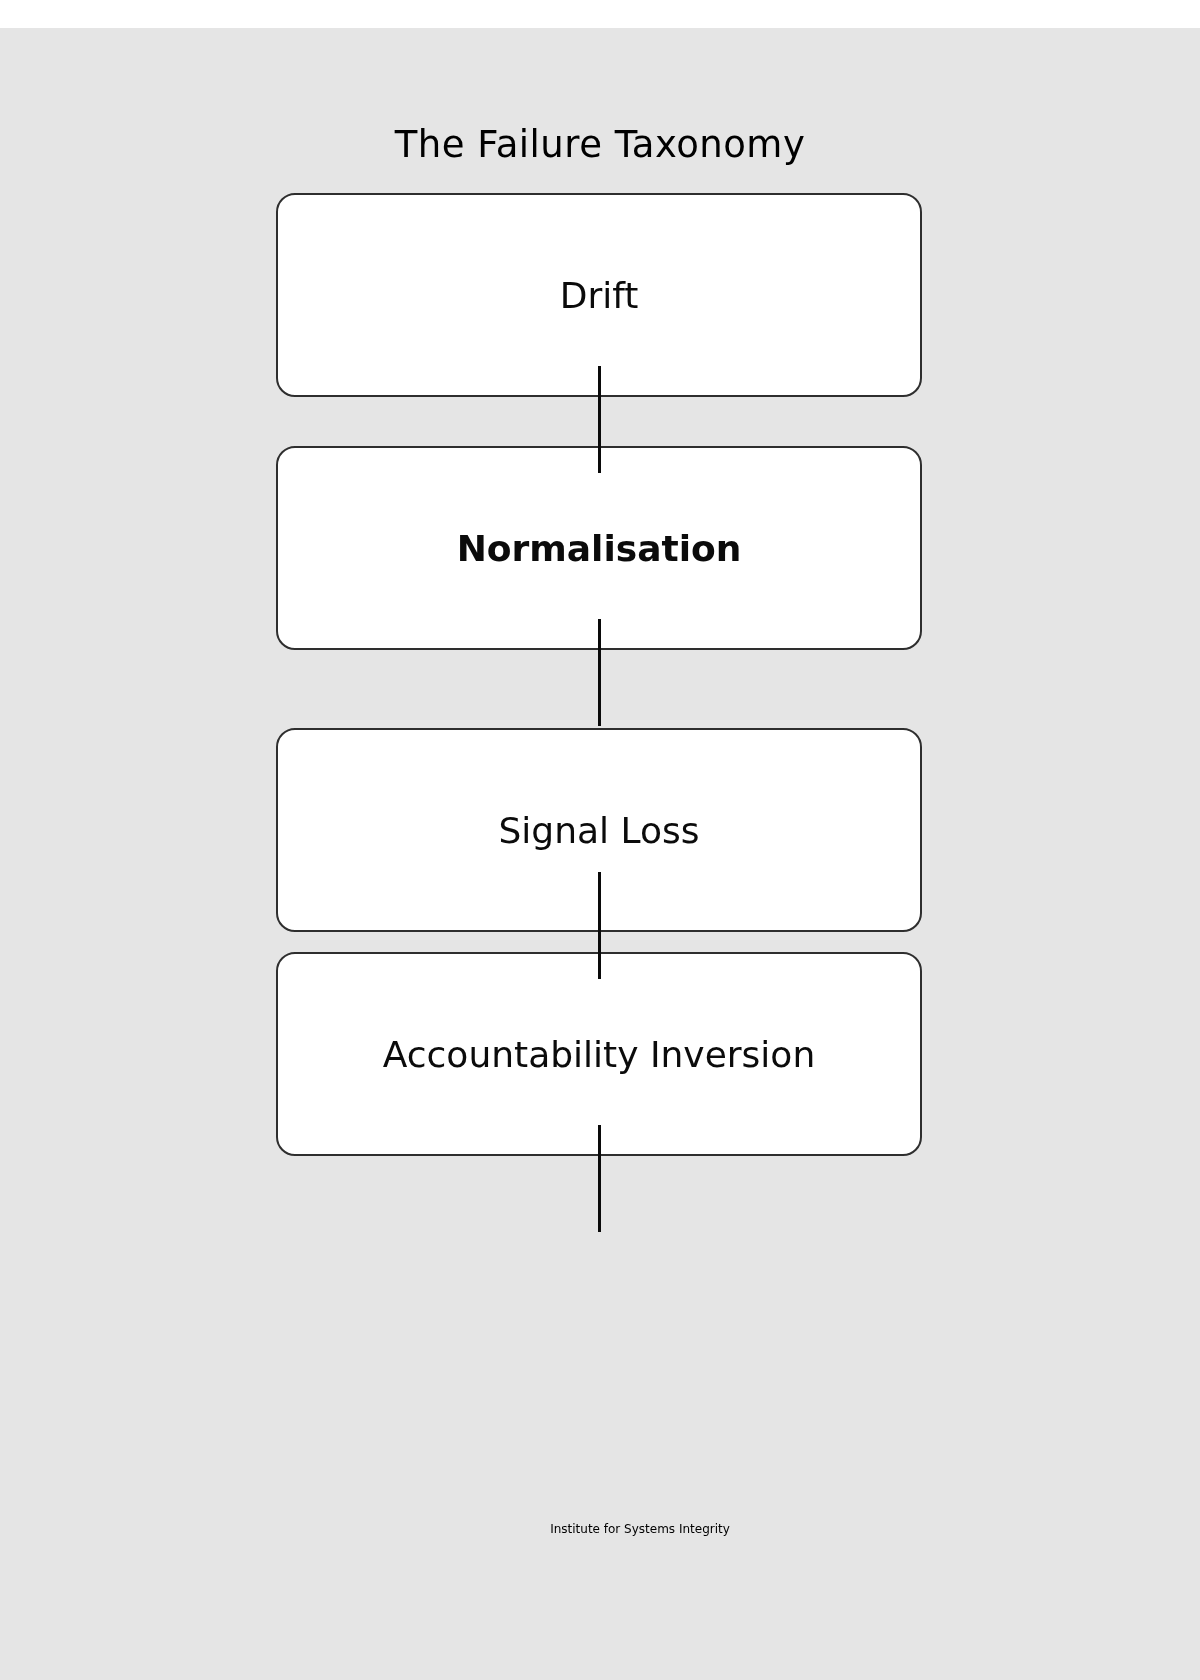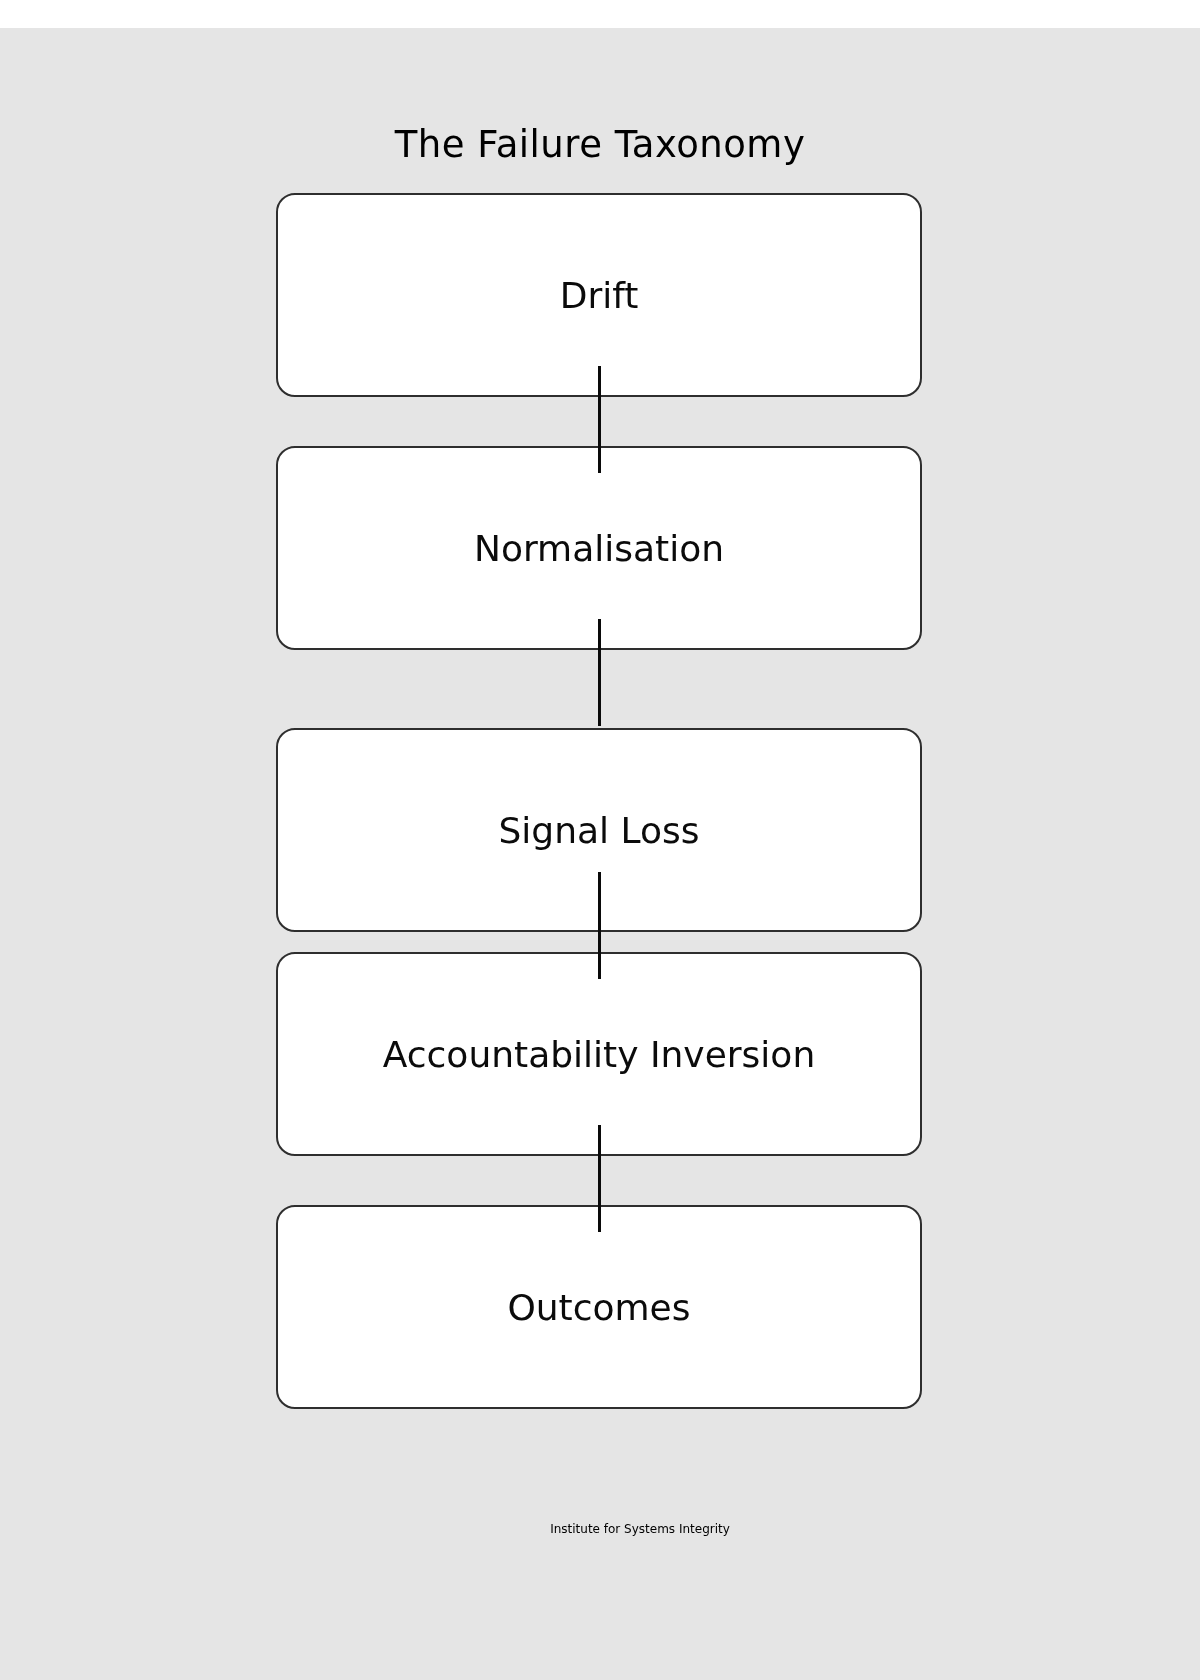--- a/index.html
+++ b/index.html
@@ -40,21 +40,21 @@
     display: flex;
     align-items: center;
     justify-content: center;
   }
   .flow-box .label {
     font-size: 36px;
     color: #0b0b0b;
     text-align: center;
   }
   .box-1 { top: 165px; }
-  .box-2 { top: 418px; }
+  .box-2 { top: 418px; font-weight: bold; }
   .box-3 { top: 700px; }
   .box-4 { top: 924px; align-items: center; }
   .box-5 { top: 1177px; }
   .connector {
     position: absolute;
     left: 598px;
     width: 3px;
     height: 107px;
     background: #0a0a0a;
     z-index: 2;
@@ -99,19 +99,16 @@
   </div>
 
   <div class="connector conn-3"></div>
 
   <div class="flow-box box-4">
     <span class="label">Accountability Inversion</span>
   </div>
 
   <div class="connector conn-4"></div>
 
-  <div class="flow-box box-5">
-    <span class="label">Outcomes</span>
-  </div>
 
   <div class="diagram-footer">Institute for Systems Integrity</div>
 
 </div>
 
 </body></html>

